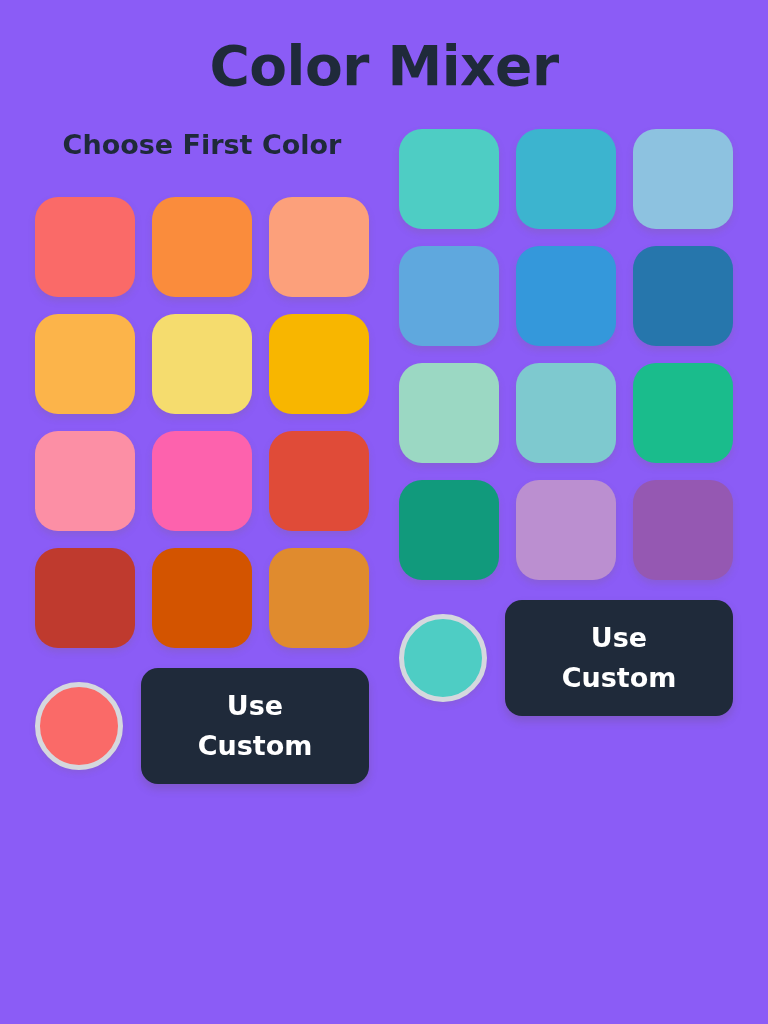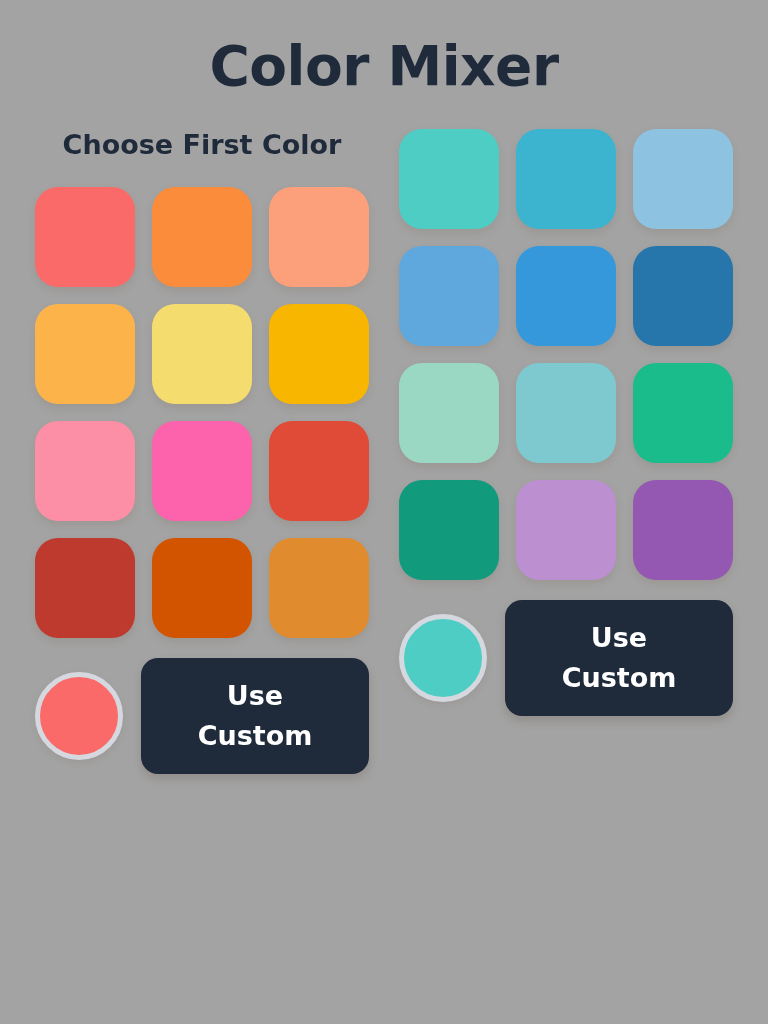--- a/index.html
+++ b/index.html
@@ -41,21 +41,21 @@
     width: 348px;
     display: flex;
     flex-direction: column;
     align-items: center;
   }
   .panel-heading {
     font-size: 27px;
     line-height: 32px;
     font-weight: bold;
     color: #1f2a3a;
-    margin: 0 0 26px 0;
+    margin: 0 0 36px 0;
     white-space: nowrap;
   }
   .swatch-grid {
     display: grid;
     grid-template-columns: repeat(3, 100px);
     grid-auto-rows: 100px;
     column-gap: 17px;
     row-gap: 17px;
   }
   .swatch {
@@ -101,21 +101,21 @@
     flex-direction: column;
     align-items: center;
     justify-content: center;
     white-space: pre-line;
     text-align: center;
   }
 </style>
 </head>
 <body style="background-color: rgb(245, 239, 231);">
 
-<div class="app" style="background-color: #a3a3a3;">
+<div class="app" style="background-color: #8b5cf6;">
 
   <h1 class="page-title" style="color: rgb(31, 42, 58);">Color Mixer</h1>
 
   <div class="panels">
 
     <div class="panel">
       <div class="panel-heading" style="color: rgb(31, 42, 58);">Choose First Color</div>
       <div class="swatch-grid">
         <button class="swatch" style="background-color: rgb(250, 106, 104);"></button>
         <button class="swatch" style="background-color: rgb(250, 140, 60);"></button>

